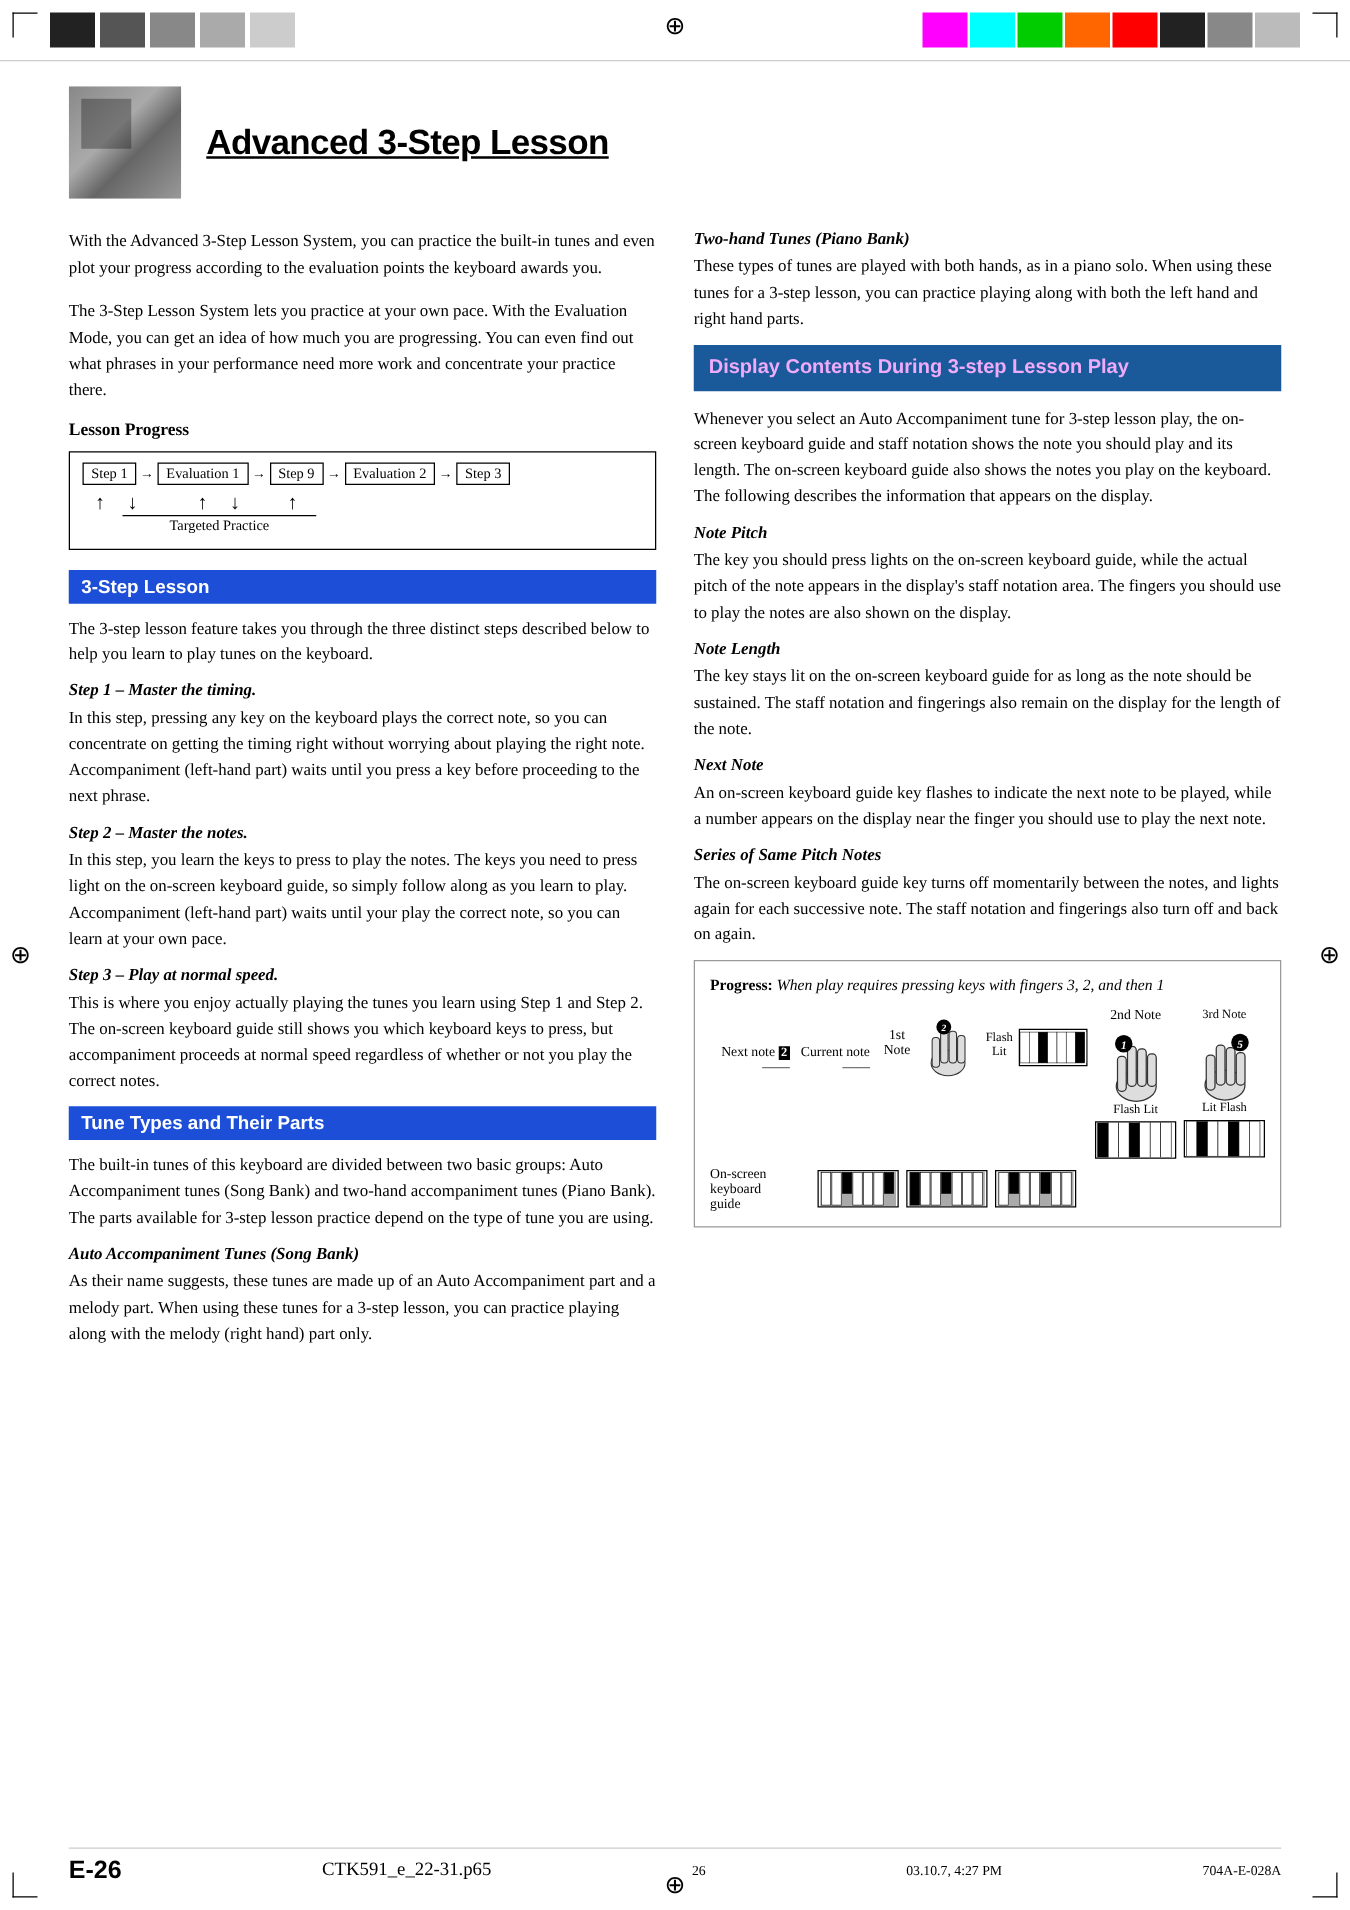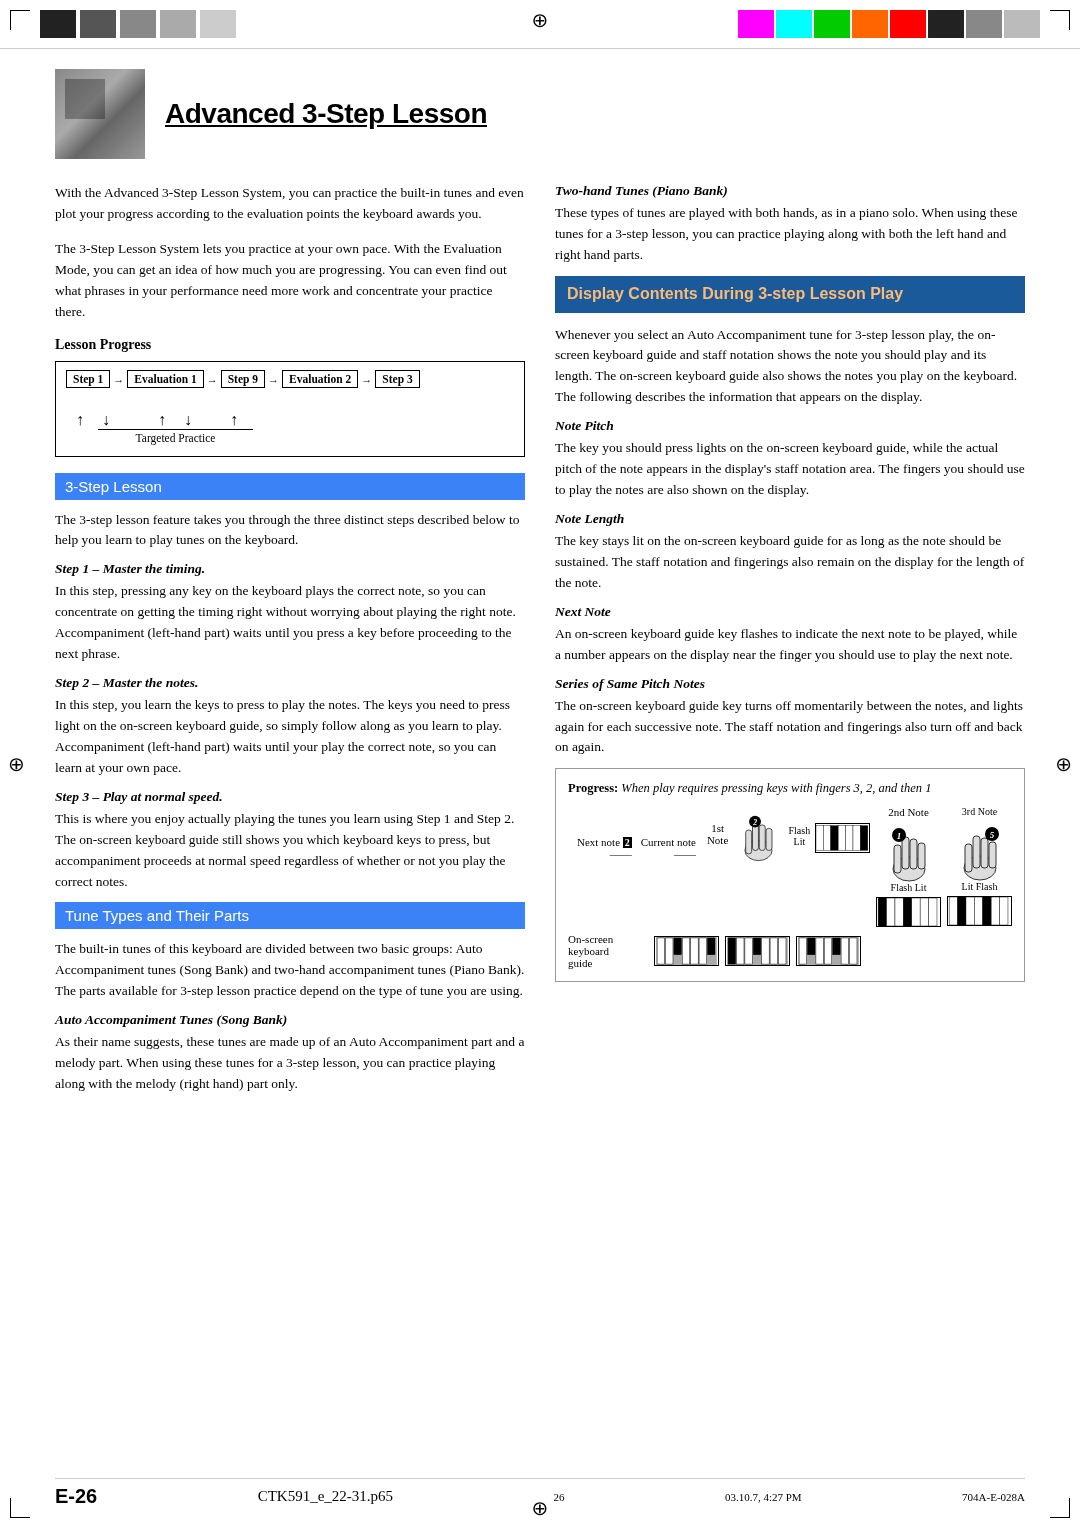--- a/index.html
+++ b/index.html
@@ -108,39 +108,38 @@
     .lesson-progress-box {
       border: 1px solid #000;
       padding: 8px 10px 12px 10px;
       margin-bottom: 16px;
       font-size: 12px;
     }
     .progress-steps {
       display: flex;
       align-items: center;
       gap: 2px;
-      margin-bottom: 23px;
-      font-weight: bold;
+      margin-bottom: 6px;
     }
     .progress-step-box {
       border: 1px solid #000;
       padding: 2px 6px;
       font-size: 11.5px;
       white-space: nowrap;
     }
     .progress-arrow {
       font-size: 11px;
       margin: 0 1px;
     }
 
     
     .green-heading {
-      background: #3b82f6;
+      background: #1d4ed8;
       color: #fff;
-      font-weight: normal;
+      font-weight: bold;
       font-size: 15px;
       padding: 5px 10px;
       margin-bottom: 10px;
       font-family: Arial, sans-serif;
     }
 
     
     .body-text {
       font-size: 13.5px;
       line-height: 1.55;
@@ -151,21 +150,21 @@
     .sub-heading {
       font-style: italic;
       font-weight: bold;
       font-size: 13.5px;
       margin-bottom: 4px;
     }
 
     
     .blue-heading {
       background: #1a5a9a;
-      color: #fdba74;
+      color: #f0abfc;
       font-weight: bold;
       font-size: 16px;
       padding: 8px 12px;
       margin-bottom: 12px;
       font-family: Arial, sans-serif;
       line-height: 1.3;
     }
 
     
     .page-footer {

